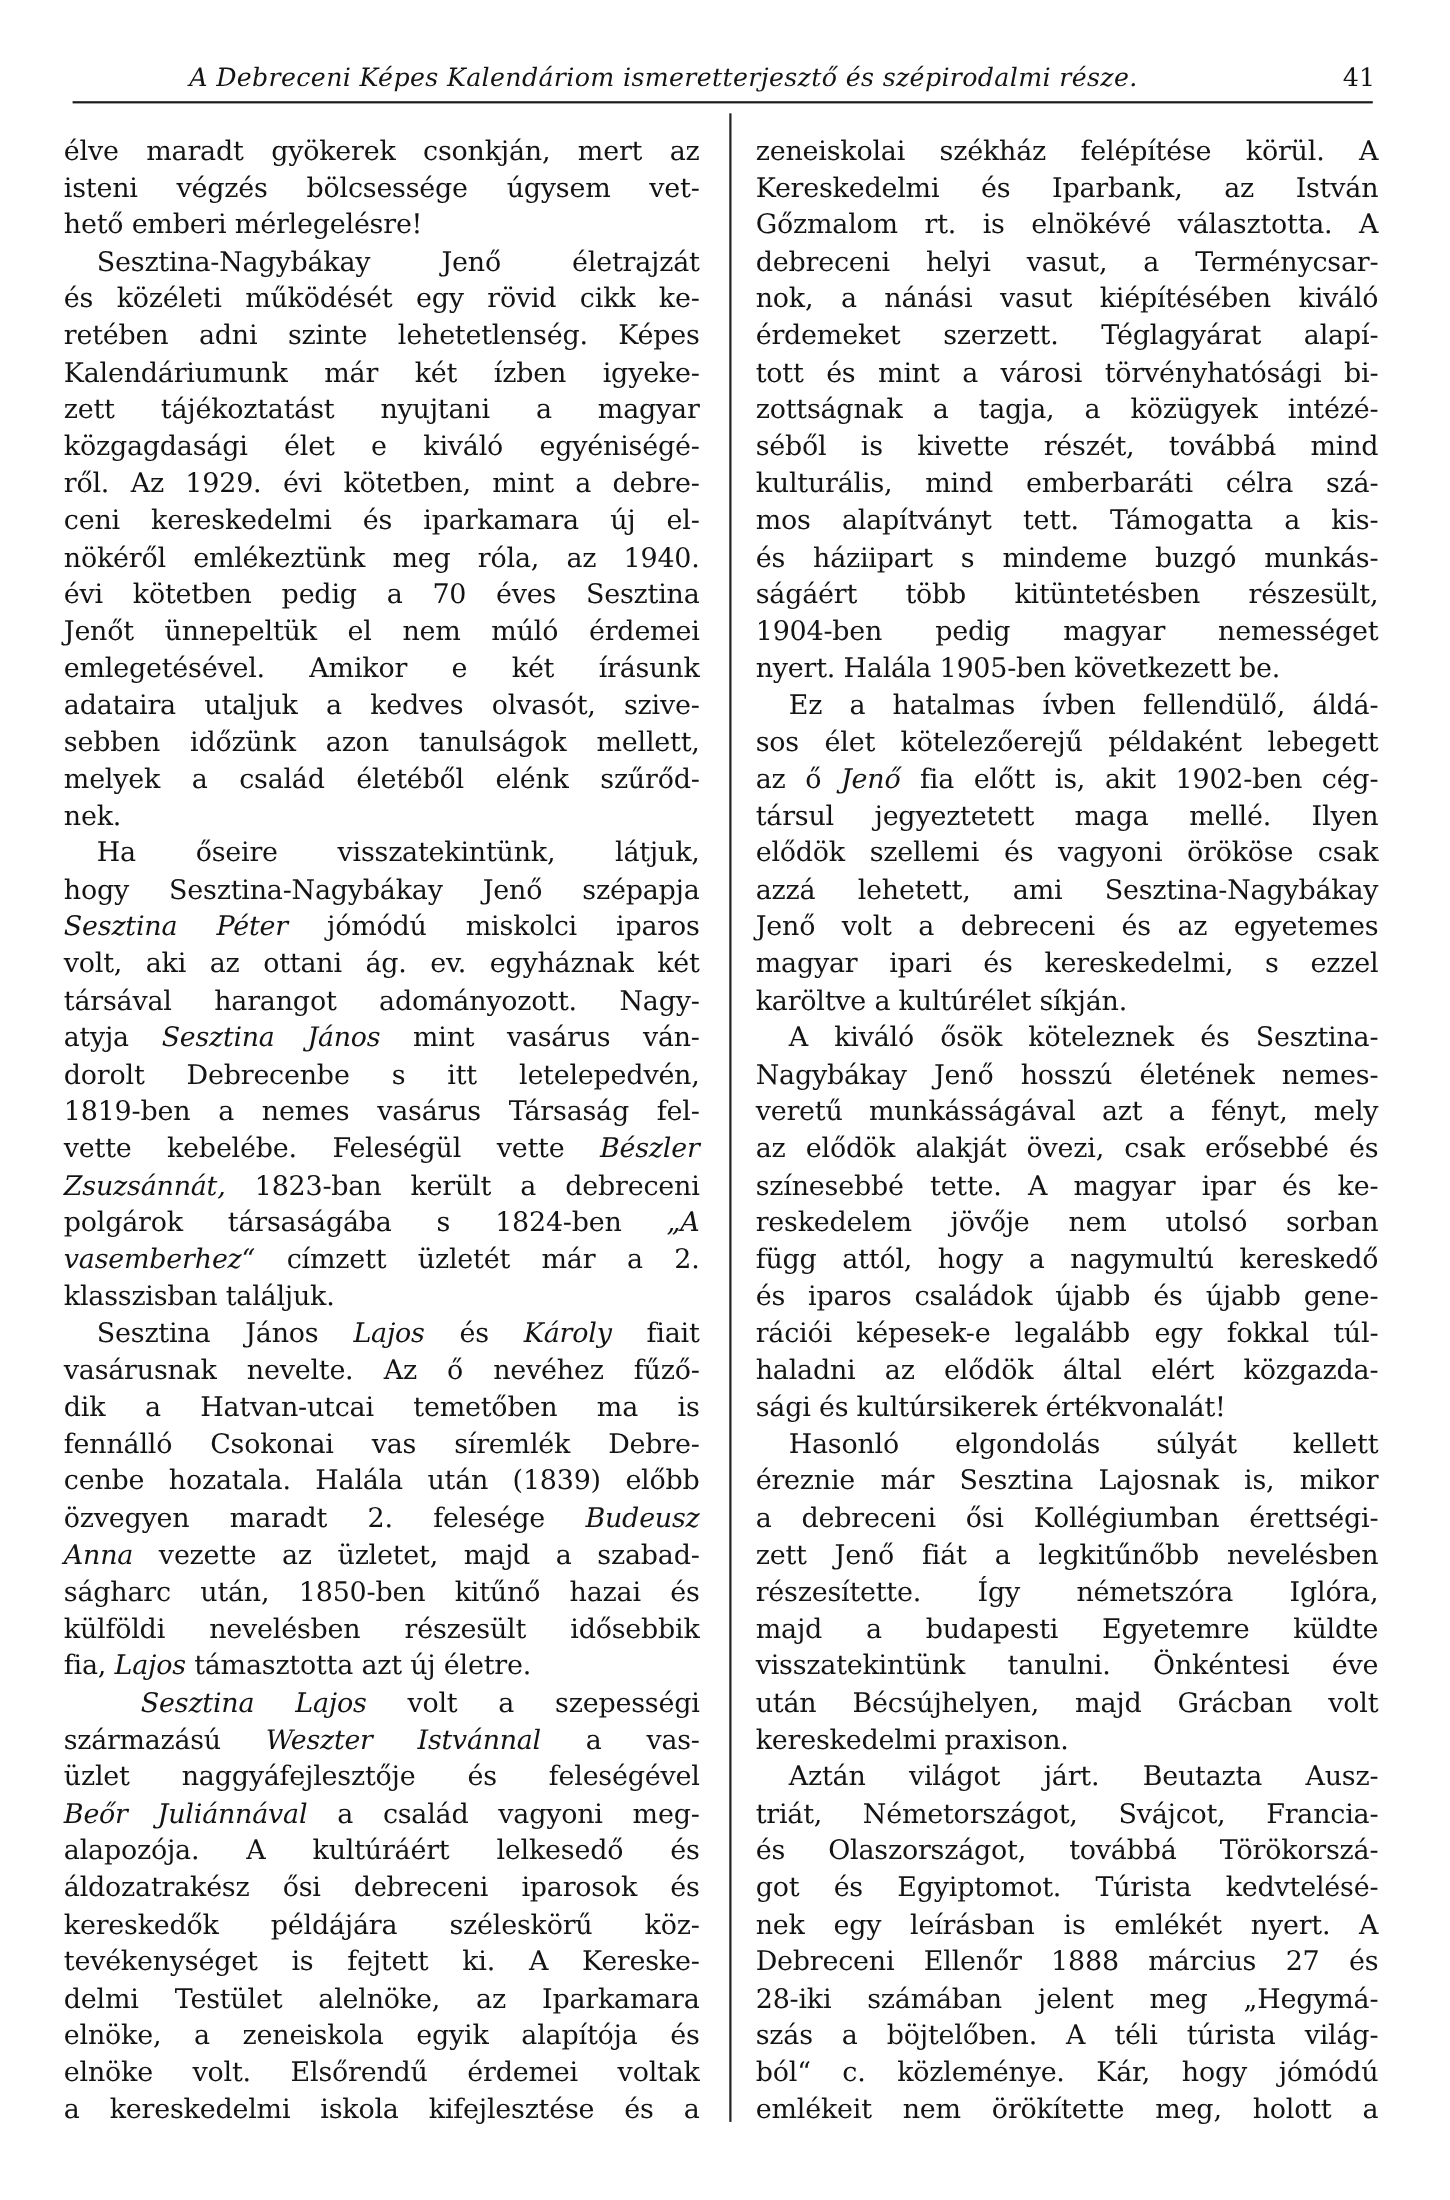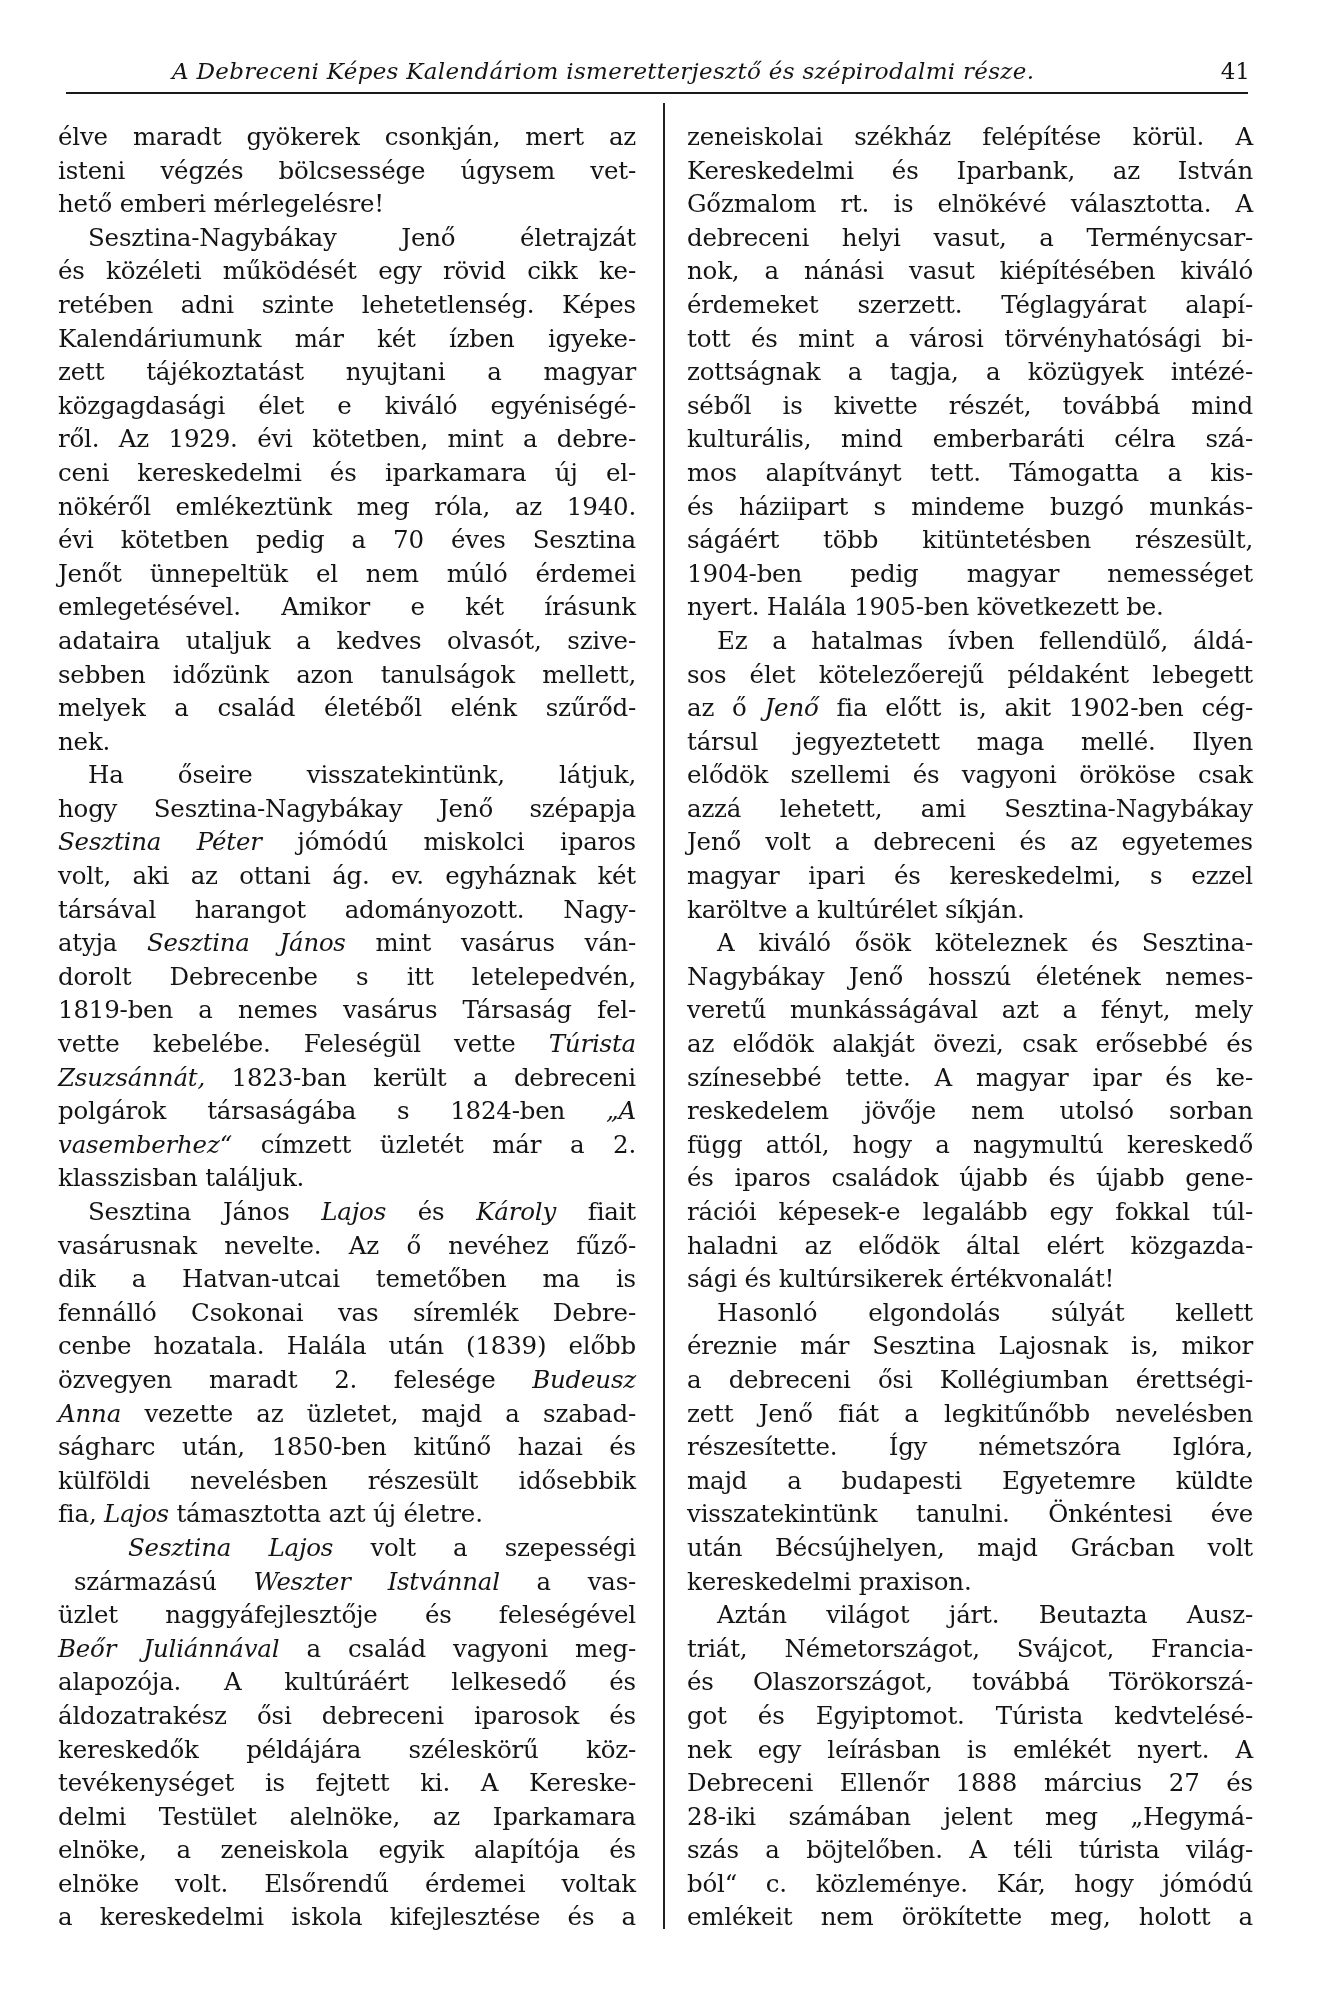--- a/index.html
+++ b/index.html
@@ -49,37 +49,37 @@
     <div class="line">melyek a család életéből elénk szűrőd-</div>
     <div class="line last">nek.</div>
     <div class="line indent">Ha őseire visszatekintünk, látjuk,</div>
     <div class="line">hogy Sesztina-Nagybákay Jenő szépapja</div>
     <div class="line"><i>Sesztina Péter</i><span> jómódú miskolci iparos</span></div>
     <div class="line">volt, aki az ottani ág. ev. egyháznak két</div>
     <div class="line">társával harangot adományozott. Nagy-</div>
     <div class="line" style="font-size: 24.3768px;"><span>atyja </span><i>Sesztina János</i><span> mint vasárus ván-</span></div>
     <div class="line">dorolt Debrecenbe s itt letelepedvén,</div>
     <div class="line">1819-ben a nemes vasárus Társaság fel-</div>
-    <div class="line"><span>vette kebelébe. Feleségül vette </span><i>Túrista</i></div>
+    <div class="line"><span>vette kebelébe. Feleségül vette </span><i>Bészler</i></div>
     <div class="line"><i>Zsuzsánnát,</i><span> 1823-ban került a debreceni</span></div>
     <div class="line"><span>polgárok társaságába s 1824-ben </span><i>„A</i></div>
     <div class="line"><i>vasemberhez“</i><span> címzett üzletét már a 2.</span></div>
     <div class="line last">klasszisban találjuk.</div>
     <div class="line indent"><span>Sesztina János </span><i>Lajos</i><span> és </span><i>Károly</i><span> fiait</span></div>
     <div class="line">vasárusnak nevelte. Az ő nevéhez fűző-</div>
     <div class="line">dik a Hatvan-utcai temetőben ma is</div>
     <div class="line">fennálló Csokonai vas síremlék Debre-</div>
     <div class="line">cenbe hozatala. Halála után (1839) előbb</div>
     <div class="line"><span>özvegyen maradt 2. felesége </span><i>Budeusz</i></div>
     <div class="line"><i>Anna</i><span> vezette az üzletet, majd a szabad-</span></div>
     <div class="line">ságharc után, 1850-ben kitűnő hazai és</div>
     <div class="line">külföldi nevelésben részesült idősebbik</div>
     <div class="line last"><span>fia, </span><i>Lajos</i><span> támasztotta azt új életre.</span></div>
     <div class="line indent2"><i>Sesztina Lajos</i><span> volt a szepességi</span></div>
-    <div class="line" style="font-size: 24.3768px; margin-left: 16px;"><span>származású </span><i>Weszter Istvánnal</i><span> a vas-</span></div>
+    <div class="line" style="font-size: 24.3768px;"><span>származású </span><i>Weszter Istvánnal</i><span> a vas-</span></div>
     <div class="line">üzlet naggyáfejlesztője és feleségével</div>
     <div class="line"><i>Beőr Juliánnával</i><span> a család vagyoni meg-</span></div>
     <div class="line">alapozója. A kultúráért lelkesedő és</div>
     <div class="line">áldozatrakész ősi debreceni iparosok és</div>
     <div class="line">kereskedők példájára széleskörű köz-</div>
     <div class="line">tevékenységet is fejtett ki. A Kereske-</div>
     <div class="line">delmi Testület alelnöke, az Iparkamara</div>
     <div class="line">elnöke, a zeneiskola egyik alapítója és</div>
     <div class="line">elnöke volt. Elsőrendű érdemei voltak</div>
     <div class="line">a kereskedelmi iskola kifejlesztése és a</div>

